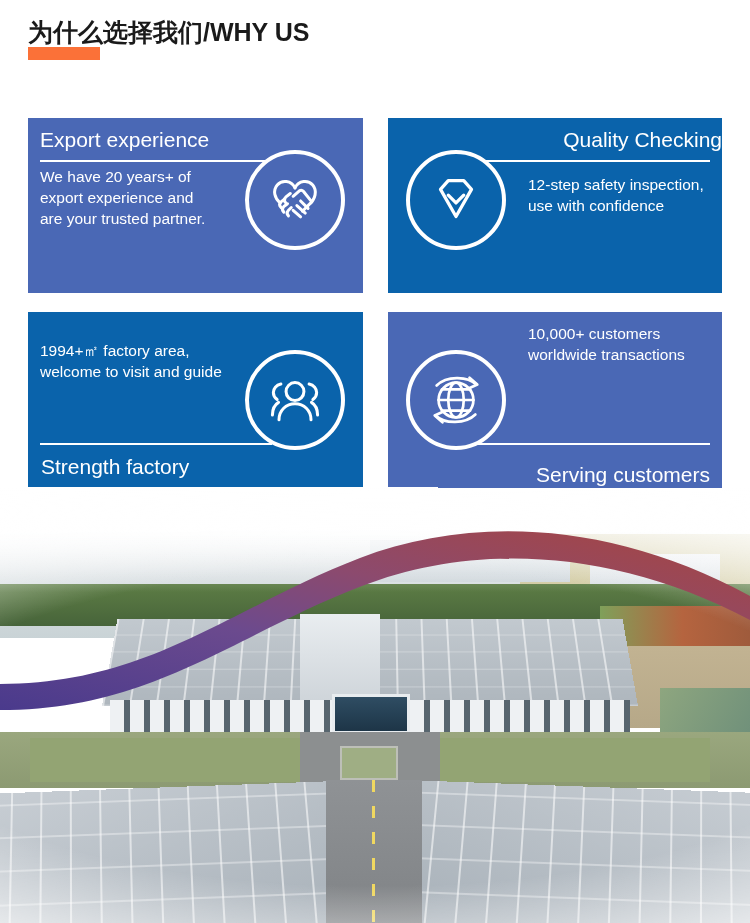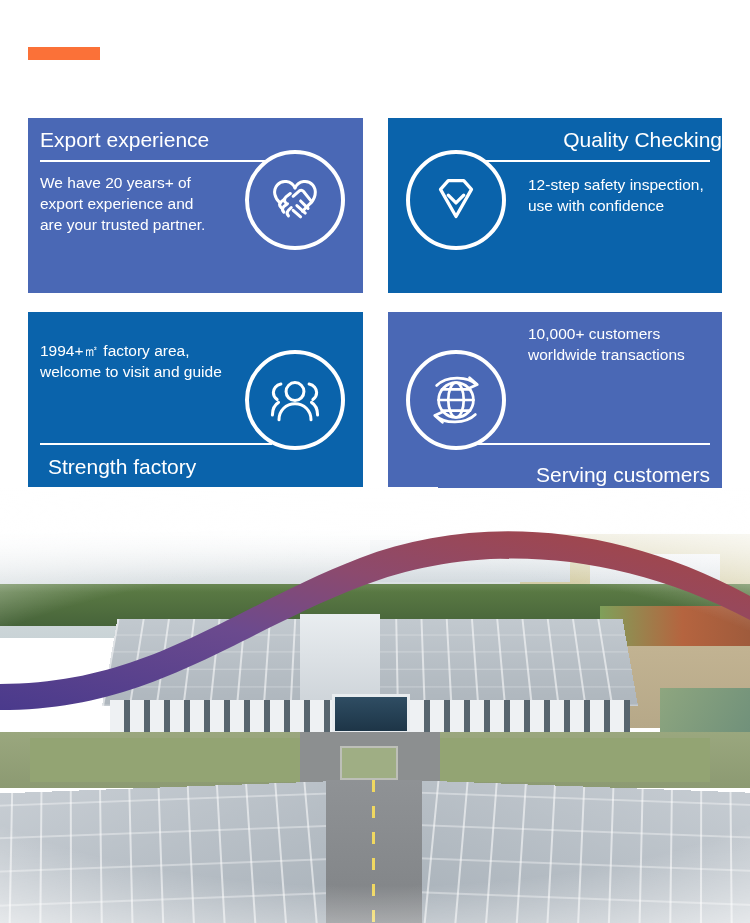--- a/index.html
+++ b/index.html
@@ -55,34 +55,34 @@
     border-radius:50%;
     border:4px solid #ffffff;
     display:flex; align-items:center; justify-content:center;
   }
   .icon-circle svg { display:block; }
 
   
   #card1 .card-body    { left:28px; top:0px;  width:335px; height:175px; background:#4a68b5; }
   #card1 .card-titlebar{ left:28px; top:0px;  width:285px; height:42px;  background:#4a68b5; padding-left:12px; }
   #card1 .card-divider { left:40px; top:42px; width:232px; }
-  #card1 .card-text    { left:40px; top:54px; width:180px; }
+  #card1 .card-text    { left:40px; top:48px; width:180px; }
   #card1 .icon-circle  { left:245px; top:32px; width:100px; height:100px; background:#4a68b5; }
 
   
   #card2 .card-body    { left:388px; top:0px;   width:334px; height:175px; background:#0a63ab; }
   #card2 .card-titlebar{ left:438px; top:0px;   width:284px; height:42px;  background:#0a63ab;
                           justify-content:flex-end; padding-right:0; }
   #card2 .card-divider { left:478px; top:42px;  width:232px; }
   #card2 .card-text    { left:528px; top:56px;  width:190px; }
   #card2 .icon-circle  { left:406px; top:32px;  width:100px; height:100px; background:#0a63ab; }
 
   
   #card3 .card-body    { left:28px; top:194px;  width:335px; height:175px; background:#0a63ab; }
-  #card3 .card-titlebar{ left:36px; top:327px;  width:285px; height:42px;  background:#0a63ab; padding-left:12px; }
+  #card3 .card-titlebar{ left:29px; top:327px;  width:285px; height:42px;  background:#0a63ab; padding-left:12px; }
   #card3 .card-divider { left:40px; top:325px;  width:232px; }
   #card3 .card-text    { left:40px; top:222px;  width:190px; }
   #card3 .icon-circle  { left:245px; top:232px; width:100px; height:100px; background:#0a63ab; }
 
   
   #card4 .card-body    { left:388px; top:194px; width:334px; height:175px; background:#4a68b5; }
   #card4 .card-titlebar{ left:438px; top:327px; width:284px; height:58px;  background:#4a68b5;
                           justify-content:flex-end; padding-right:12px; }
   #card4 .card-divider { left:478px; top:325px; width:232px; }
   #card4 .card-text    { left:528px; top:205px; width:190px; }
@@ -206,20 +206,21 @@
       linear-gradient(#ffffff 0%, rgba(255,255,255,0) 24%);
   }
 
   
   .ribbon { position:absolute; left:0; top:488px; width:750px; height:230px; pointer-events:none; }
 </style>
 </head>
 <body>
 
 <div class="page-header">
+  <div class="page-title">为什么选择我们/WHY US</div>
   <div class="title-underline"></div>
 </div>
 
 <div class="cards">
 
   <div class="card" id="card1">
     <div class="card-body"></div>
     <div class="card-titlebar">
       <span class="card-title">Export experience</span>
     </div>

